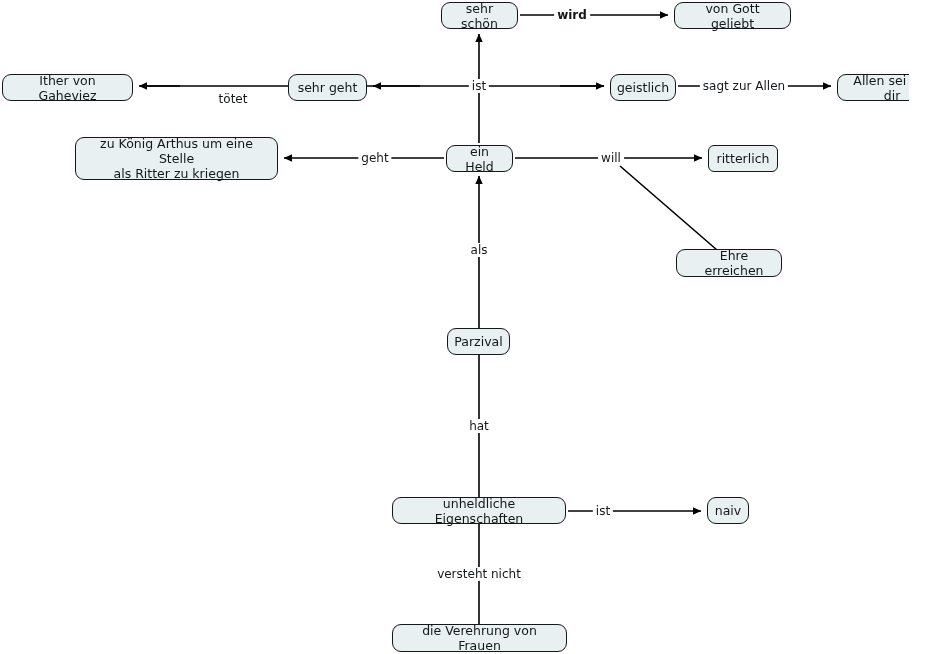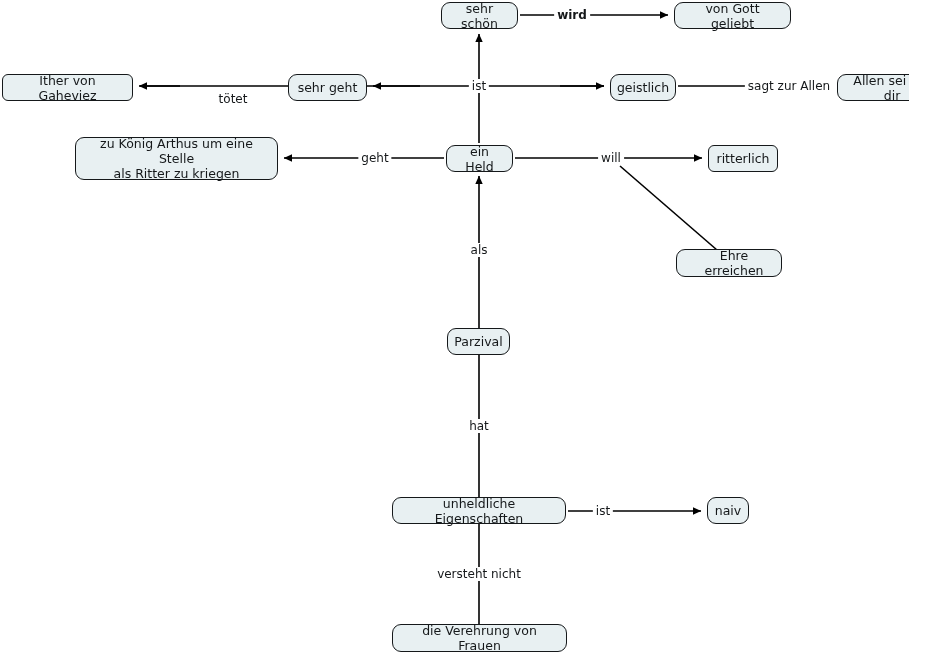--- a/index.html
+++ b/index.html
@@ -90,39 +90,39 @@
 
       <line x1="568" y1="511" x2="701" y2="511" marker-end="url(#arrow)"></line>
 
       <line x1="479" y1="524" x2="479" y2="624"></line>
     </g>
   </svg>
 
   <div id="nodes">
       <div class="node" style="left: 441px; top: 2px; width: 77px; height: 27px;">sehr schön</div>
       <div class="node" style="left: 674px; top: 2px; width: 117px; height: 27px;">von Gott geliebt</div>
-      <div class="node" style="left: 2px; top: 74px; width: 131px; height: 27px; border-radius: 6px;">Ither von Gaheviez</div>
+      <div class="node" style="left: 2px; top: 74px; width: 131px; height: 27px;">Ither von Gaheviez</div>
       <div class="node" style="left: 288px; top: 74px; width: 79px; height: 27px;">sehr geht</div>
       <div class="node" style="left: 610px; top: 74px; width: 66px; height: 27px;">geistlich</div>
       <div class="node" style="left: 837px; top: 74px; width: 110px; height: 27px;">Allen sei mit dir</div>
       <div class="node" style="left: 75px; top: 137px; width: 203px; height: 43px;">zu König Arthus um eine Stelle
 als Ritter zu kriegen</div>
       <div class="node" style="left: 446px; top: 145px; width: 67px; height: 27px;">ein Held</div>
       <div class="node" style="left: 708px; top: 145px; width: 70px; height: 27px; border-radius: 6px;">ritterlich</div>
       <div class="node" style="left: 676px; top: 249px; width: 106px; height: 28px; padding-left: 17px;">Ehre erreichen</div>
       <div class="node" style="left: 447px; top: 328px; width: 63px; height: 27px;">Parzival</div>
       <div class="node" style="left: 392px; top: 497px; width: 174px; height: 27px;">unheldliche Eigenschaften</div>
       <div class="node" style="left: 707px; top: 497px; width: 42px; height: 27px;">naiv</div>
       <div class="node" style="left: 392px; top: 624px; width: 175px; height: 28px;">die Verehrung von Frauen</div>
     </div>
   <div id="labels">
       <div class="edge-label" style="left: 572px; top: 15px; font-weight: bold;">wird</div>
       <div class="edge-label" style="left: 479px; top: 86px;">ist</div>
       <div class="edge-label" style="left: 233px; top: 99px; text-align: right;">tötet</div>
-      <div class="edge-label" style="left: 744px; top: 86px; margin-left: 45px;">sagt zur Allen</div>
+      <div class="edge-label" style="left: 744px; top: 86px;">sagt zur Allen</div>
       <div class="edge-label" style="left: 375px; top: 158px;">geht</div>
       <div class="edge-label" style="left: 611px; top: 158px;">will</div>
       <div class="edge-label" style="left: 479px; top: 250px;">als</div>
       <div class="edge-label" style="left: 479px; top: 426px;">hat</div>
       <div class="edge-label" style="left: 603px; top: 511px;">ist</div>
       <div class="edge-label" style="left: 479px; top: 574px;">versteht nicht</div>
     </div>
 
 </div>
 

